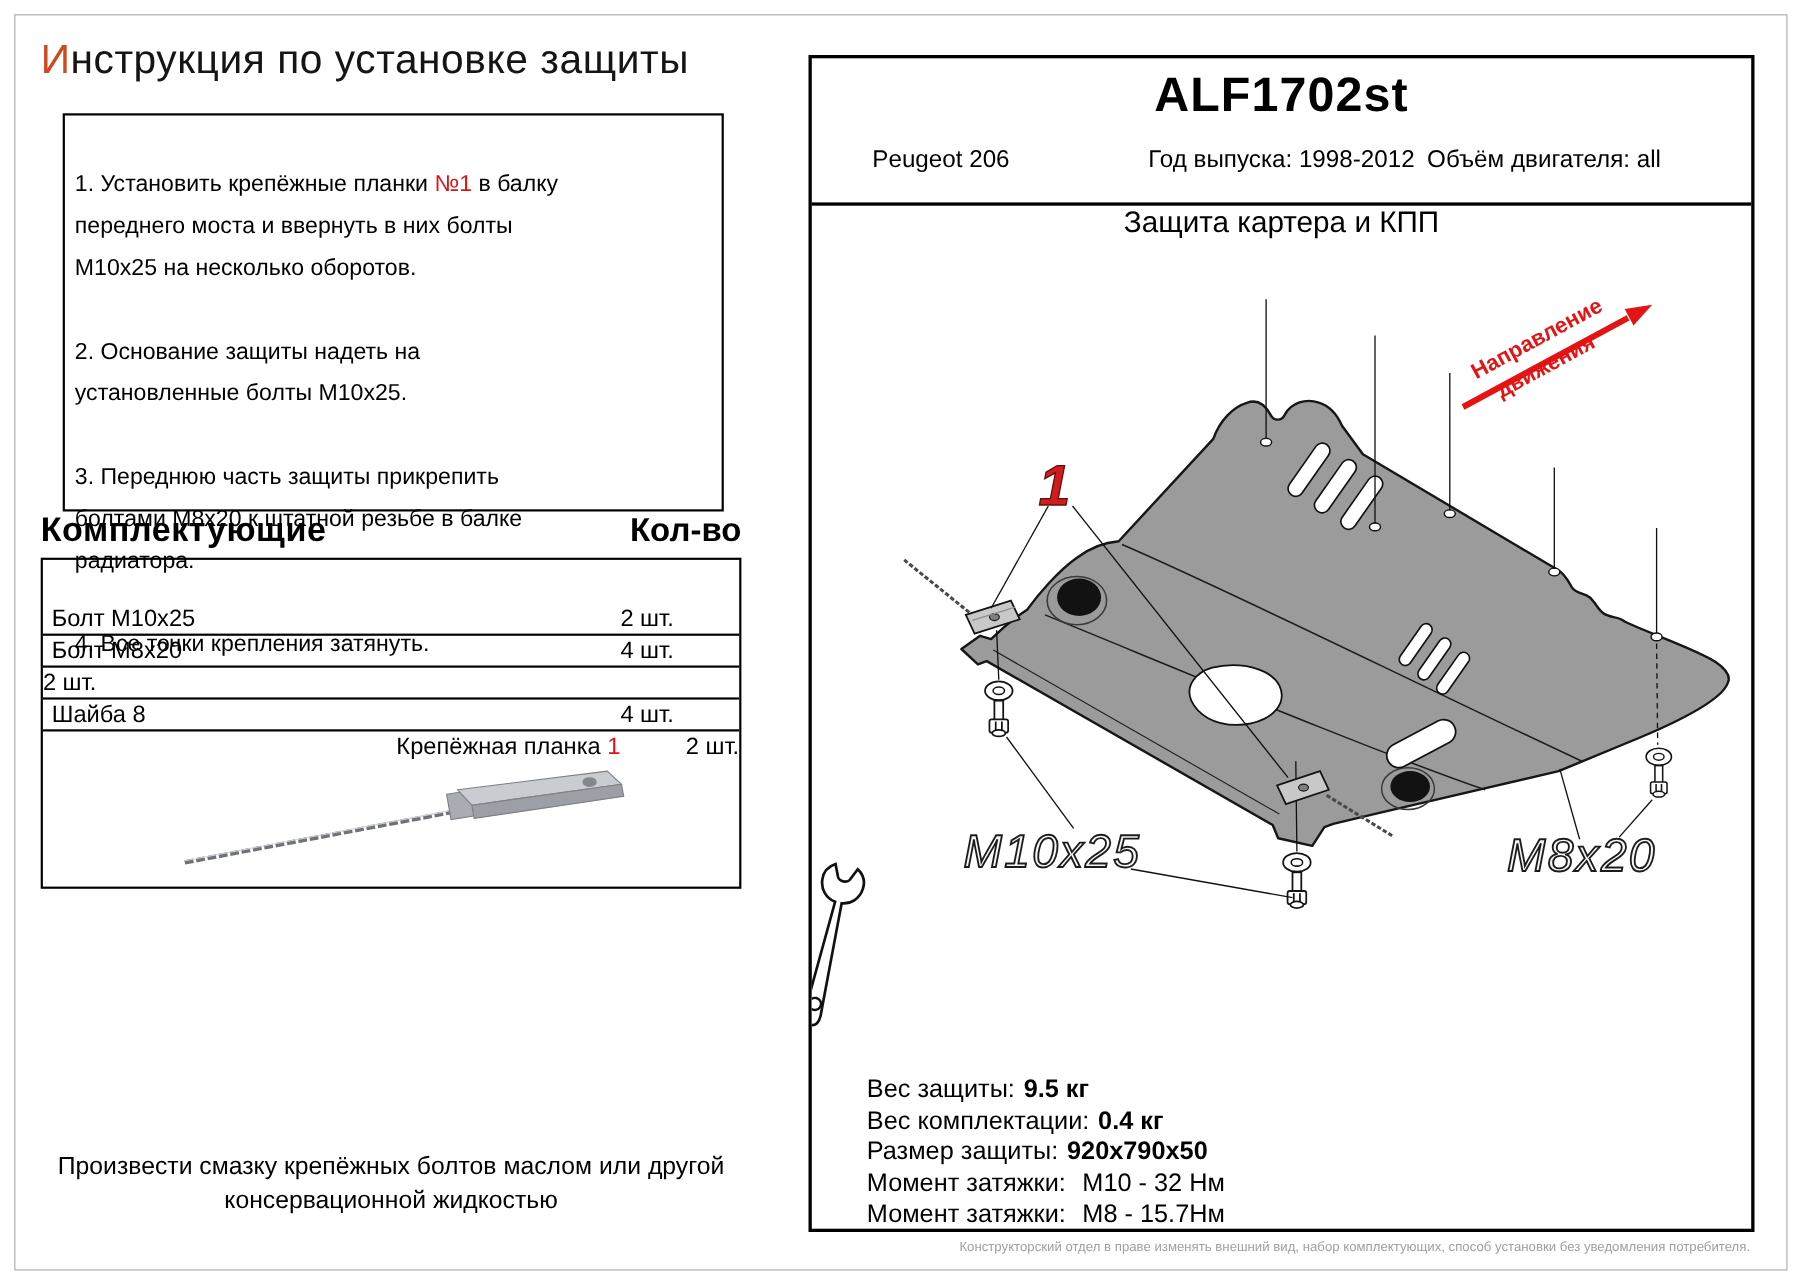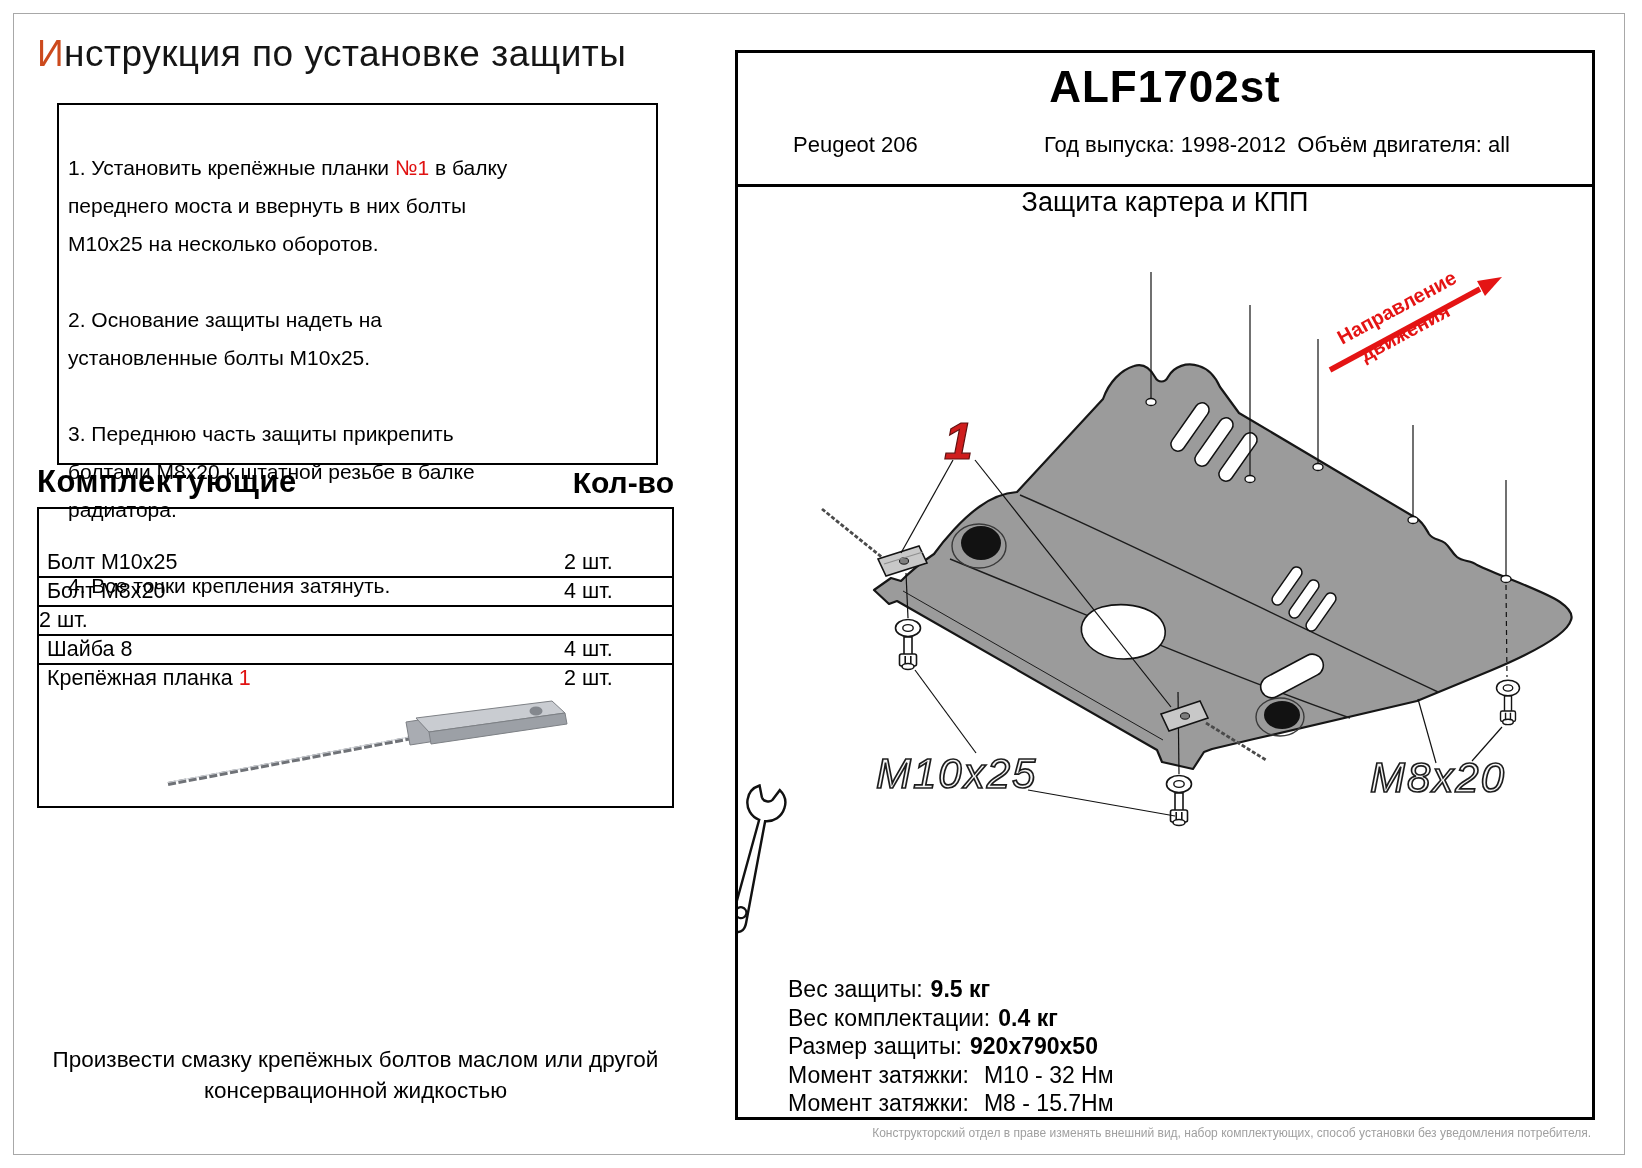--- a/index.html
+++ b/index.html
@@ -21,21 +21,21 @@
     justify-content:space-between;align-items:flex-end;}
   .parts-head .ph1{font-size:31px;font-weight:bold;letter-spacing:.5px;}
   .parts-head .ph2{font-size:30px;font-weight:bold;}
   .parts-table{position:absolute;left:37px;top:507px;width:637px;border:2px solid #000;
     box-sizing:border-box;}
   .prow{display:flex;align-items:center;height:27px;border-top:2px solid #000;font-size:21.5px;}
   .prow:first-child{border-top:none;margin-top:40px;}
   .prow .pname{flex:1;padding-left:8px;}
   .prow .pqty{width:108px;}
   .prow.tall{height:141px;display:block;position:relative;}
-  .prow-line{display:flex;align-items:center;height:27px;}
+  .prow-line{display:flex;align-items:center;height:27px;text-align:right;}
   .bracket-img{position:absolute;left:115px;top:22px;}
   .red-note{position:absolute;left:37px;top:1044px;width:637px;text-align:center;
     color:#000000;font-size:22.5px;line-height:31px;white-space:pre-line;}
   
   .panel{position:absolute;left:735px;top:50px;width:860px;height:1070px;
     border:3px solid #000;box-sizing:border-box;}
   .panel-header{position:relative;height:122px;border-bottom:3px solid #000;}
   .code{text-align:center;font-size:44px;font-weight:bold;margin-top:9px;letter-spacing:1px;}
   .phr{position:absolute;left:0;right:0;top:70px;height:28px;font-size:22px;}
   .phr .model{position:absolute;left:55px;}

